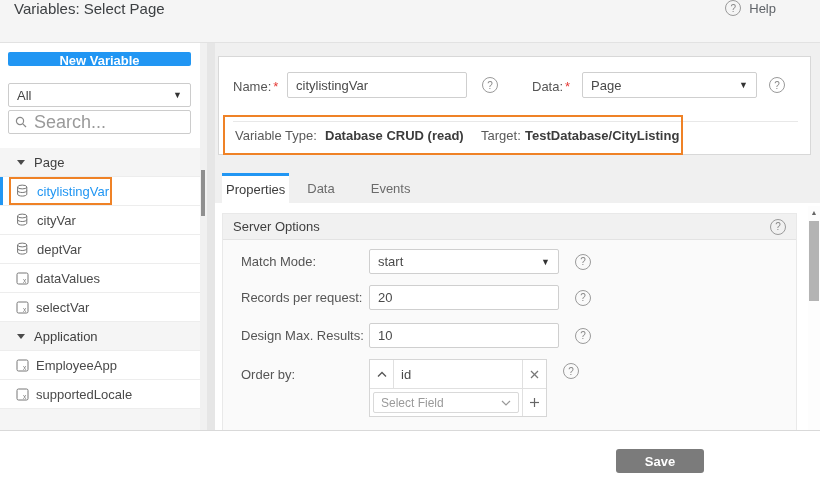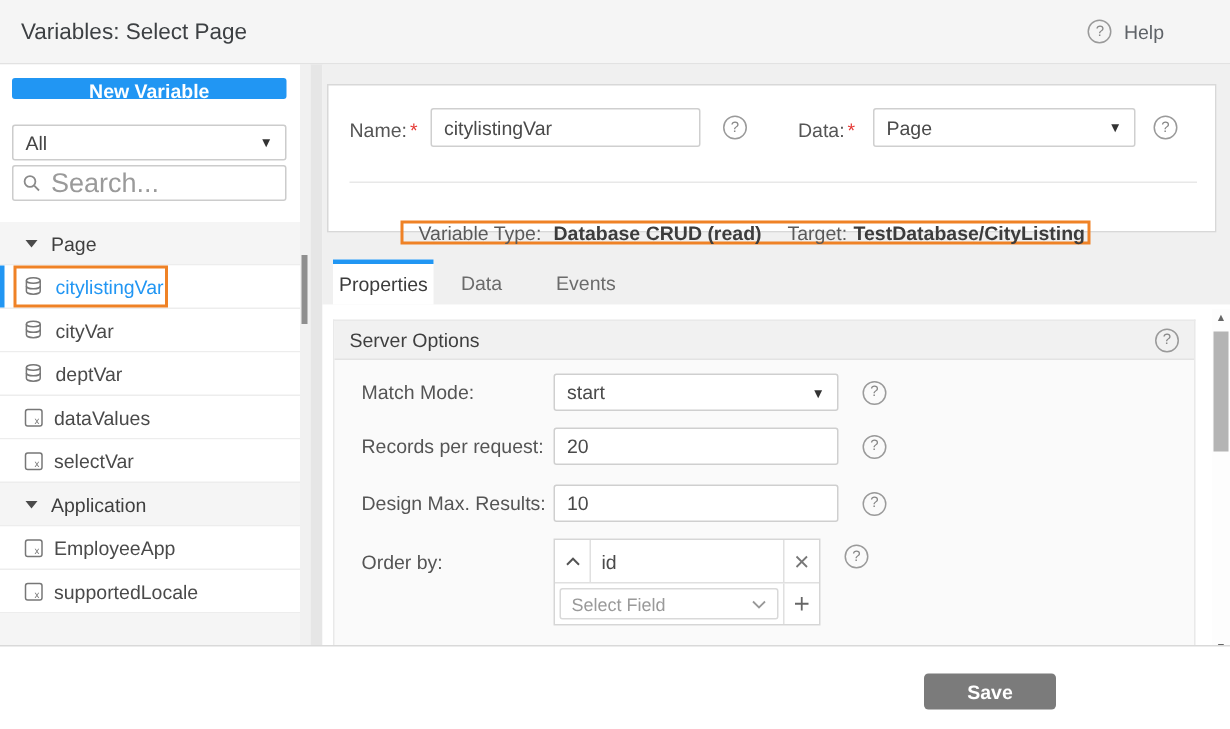--- a/index.html
+++ b/index.html
@@ -1,20 +1,20 @@
 <!DOCTYPE html>
 <html><head>
 <meta charset="utf-8">
 <style>
   html,body{margin:0;padding:0;background:#fff;}
   *{box-sizing:border-box;}
   .app{position:relative;width:820px;height:486px;font-family:"Liberation Sans",sans-serif;background:#fff;overflow:hidden;}
 
   
-  .hdr{position:absolute;left:0;top:0;width:820px;height:43px;background:#f5f5f5;border-bottom:1px solid #e2e2e2;display:flex;align-items:center;justify-content:space-between;padding:0 44px 0 14px;}
+  .hdr{position:absolute;left:0;top:0;width:820px;height:43px;background:#f5f5f5;border-bottom:1px solid #e2e2e2;display:flex;align-items:flex-start;justify-content:space-between;padding:0 44px 0 14px;}
   .hdr-title{font-size:15px;color:#3d4043;}
   .help{display:flex;align-items:center;gap:8px;cursor:pointer;color:#5f6368;font-size:13px;}
 
   .qmark{width:16px;height:16px;border:1px solid #9a9a9a;border-radius:50%;color:#888;font-size:10px;display:inline-flex;align-items:center;justify-content:center;flex:0 0 auto;background:#fff0;}
 
   
   .sidebar{position:absolute;left:0;top:43px;width:200px;height:387px;background:#fff;}
   .sb-track{position:absolute;left:200px;top:43px;width:7px;height:387px;background:#f1f1f1;}
   .sb-thumb{position:absolute;left:201px;top:170px;width:4px;height:46px;background:#8f8f8f;}
   .divider{position:absolute;left:207px;top:43px;width:8px;height:387px;background:#e6e6e6;}
@@ -39,21 +39,21 @@
 
   
   .main{position:absolute;left:215px;top:43px;width:605px;height:387px;background:#f0f0f0;}
   .card{position:absolute;left:3px;top:13px;width:593px;height:99px;background:#fff;border:1px solid #d8d8d8;}
   .flabel{font-size:13px;color:#555;}
   .req{color:#e53935;margin-left:2px;}
   .tinput{border:1px solid #cfcfcf;border-radius:2px;font-size:13px;color:#4a4a4a;padding:0 8px;font-family:inherit;outline:none;background:#fff;}
   .fselect{border:1px solid #cfcfcf;border-radius:2px;background:#fff;display:flex;align-items:center;justify-content:space-between;padding:0 8px;font-size:13px;color:#4a4a4a;cursor:pointer;}
   .carret{font-size:9px;color:#333;}
   .card-div{position:absolute;left:14px;top:64px;width:565px;border-top:1px solid #e8e8e8;}
-  .obox{position:absolute;left:4px;top:90px;width:460px;height:16px;border:2px solid #ef8226;display:flex;align-items:center;margin-left:44px;}
+  .obox{position:absolute;left:4px;top:58px;width:460px;height:40px;border:2px solid #ef8226;display:flex;align-items:center;}
   .obox .flabel{color:#5a5a5a;}
   .oval{font-size:13px;color:#3c3c3c;font-weight:bold;}
 
   
   .tabs{position:absolute;left:0;top:130px;width:605px;height:30px;display:flex;}
   .tab{height:30px;display:flex;align-items:center;justify-content:center;font-size:13px;color:#6b6b6b;padding:0 18px;cursor:pointer;}
   .tab.active{background:#fff;color:#3c3c3c;border-top:3px solid #2196f3;margin-left:7px;padding:0 4px;}
 
   .content{position:absolute;left:0;top:160px;width:605px;height:227px;background:#fff;}
   .panel{position:absolute;left:7px;top:10px;width:575px;height:217px;background:#fafafa;border:1px solid #e9e9e9;border-bottom:none;}

